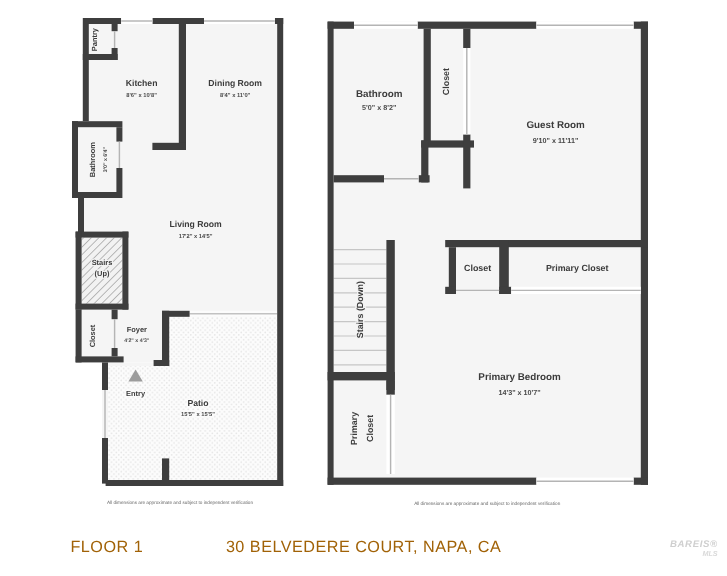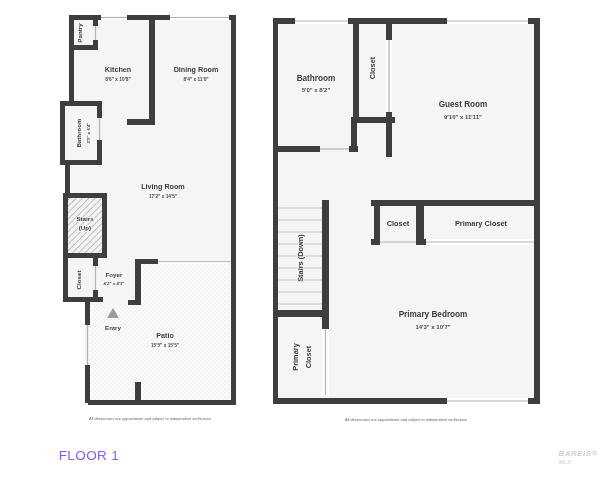--- a/index.html
+++ b/index.html
@@ -11,25 +11,25 @@
   .f1small{font-size:6.2px;font-weight:bold;}
   .f1tiny{font-size:4.4px;font-weight:bold;fill:#4a4a4a;}
   .f2name{font-size:8.2px;font-weight:bold;}
   .f2dims{font-size:6px;font-weight:bold;fill:#4a4a4a;}
   .f2small{font-size:7.4px;font-weight:bold;}
   .halo{paint-order:stroke;stroke:#f2f2f2;stroke-width:2px;}
   .halow{paint-order:stroke;stroke:#fbfbfb;stroke-width:2px;}
   .disc{font-size:3.9px;fill:#666;font-weight:normal;}
   .bottom-row{position:absolute;left:0;top:444px;width:606px;height:30px;}
   .floor-label{position:absolute;top:4px;font-size:13.5px;font-weight:500;
-               letter-spacing:0.4px;color:#8b5cf6;text-align:center;}
+               letter-spacing:0.4px;color:#a16207;text-align:center;}
   .floor1-label{left:39px;width:100px;}
   .address-label{left:153px;width:300px;text-align:center;font-size:13.5px;}
   .floor2-label{left:468px;width:100px;}
-  .watermark{position:absolute;right:8px;top:450px;line-height:1;
+  .watermark{position:absolute;right:8px;top:450px;text-align:right;line-height:1;
              color:#cfcfcf;font-weight:bold;font-style:italic;}
   .wm1{font-size:8px;letter-spacing:0.5px;}
   .wm2{font-size:6px;color:#dadada;margin-top:1px;}
 </style>
 </head>
 <body>
 
 <div class="page">
 
 <svg width="606" height="445" viewBox="0 0 606 445">
@@ -198,19 +198,20 @@
     <text class="f2small" transform="rotate(-90 308 357)" x="308" y="357" text-anchor="middle" dominant-baseline="central">Closet</text>
     <text class="f2name" x="433" y="317" text-anchor="middle">Primary Bedroom</text>
     <text class="f2dims" x="433" y="329" text-anchor="middle">14'3" x 10'7"</text>
     <text class="disc" x="406" y="421" text-anchor="middle">All dimensions are approximate and subject to independent verification</text>
   </g>
 </svg>
 
 
 <div class="bottom-row">
   <div class="floor-label floor1-label">FLOOR 1</div>
+  <div class="floor-label address-label">30 BELVEDERE COURT, NAPA, CA</div>
 </div>
 <div class="watermark">
   <div class="wm1">BAREIS®</div>
   <div class="wm2">MLS</div>
 </div>
 
 </div>
 
 </body></html>

